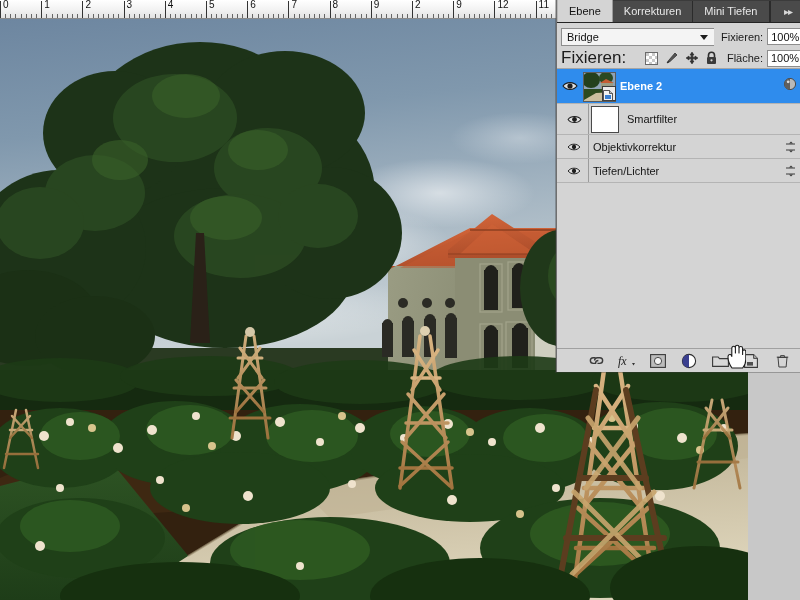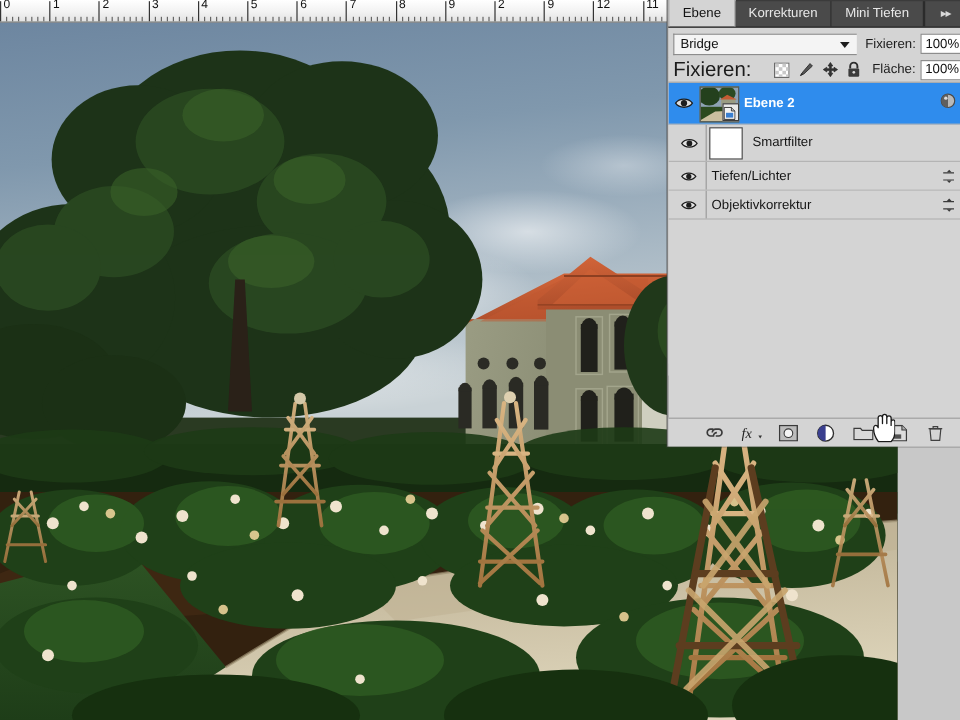--- a/index.html
+++ b/index.html
@@ -87,21 +87,21 @@
   .maskthumb{width:26px;height:25px;background:#ffffff;border:1px solid #4a4a4a;flex:none;margin-right:8px;}
   .leftgutter{position:absolute;left:31px;top:0;bottom:0;width:1px;background:#9b9b9b;}
 
   .emptyarea{background:#d4d4d4;}
 
   
   .panelbottom{position:absolute;left:0;bottom:0;width:244px;height:24px;
                background:#d4d4d4;border-top:1px solid #a0a0a0;
                display:flex;align-items:center;justify-content:flex-end;gap:13px;
                padding-right:10px;box-sizing:border-box;}
-  .bbtn{width:18px;height:18px;display:flex;align-items:center;}
+  .bbtn{width:18px;height:18px;display:flex;align-items:center;justify-content:center;}
 
   
   #cursor{position:absolute;left:726px;top:343px;width:20px;height:26px;z-index:30;
           pointer-events:none;}
 
   .nosel{user-select:none;}
 </style>
 </head>
 <body>
 
@@ -665,40 +665,40 @@
 
       <div class="frow">
         <div class="leftgutter"></div>
         <div class="indent" style="width:62px;"></div>
         <div class="eyecell2" style="margin-left:-56px;">
           <svg width="14" height="10" viewBox="0 0 16 12">
             <path d="M1 6 C4 1.5 12 1.5 15 6 C12 10.5 4 10.5 1 6 Z" fill="#e3e3e3" stroke="#1d1d1d" stroke-width="1.2"></path>
             <circle cx="8" cy="6" r="2.6" fill="#1d1d1d"></circle>
           </svg>
         </div>
-        <span class="fname" style="margin-left:8px;">Tiefen/Lichter</span>
+        <span class="fname" style="margin-left:8px;">Objektivkorrektur</span>
         <div class="rowright">
           <svg width="12" height="12" viewBox="0 0 12 12">
             <path d="M1 3 h9 M1 9 h9" stroke="#3a3a3a" stroke-width="1"></path>
             <path d="M6 0.5 L8 2.6 H4 Z" fill="#3a3a3a"></path>
             <path d="M6 11.5 L4 9.4 H8 Z" fill="#3a3a3a"></path>
           </svg>
         </div>
       </div>
 
       <div class="frow">
         <div class="leftgutter"></div>
         <div class="indent" style="width:62px;"></div>
         <div class="eyecell2" style="margin-left:-56px;">
           <svg width="14" height="10" viewBox="0 0 16 12">
             <path d="M1 6 C4 1.5 12 1.5 15 6 C12 10.5 4 10.5 1 6 Z" fill="#e3e3e3" stroke="#1d1d1d" stroke-width="1.2"></path>
             <circle cx="8" cy="6" r="2.6" fill="#1d1d1d"></circle>
           </svg>
         </div>
-        <span class="fname" style="margin-left:8px;">Objektivkorrektur</span>
+        <span class="fname" style="margin-left:8px;">Tiefen/Lichter</span>
         <div class="rowright">
           <svg width="12" height="12" viewBox="0 0 12 12">
             <path d="M1 3 h9 M1 9 h9" stroke="#3a3a3a" stroke-width="1"></path>
             <path d="M6 0.5 L8 2.6 H4 Z" fill="#3a3a3a"></path>
             <path d="M6 11.5 L4 9.4 H8 Z" fill="#3a3a3a"></path>
           </svg>
         </div>
       </div>
 
 

